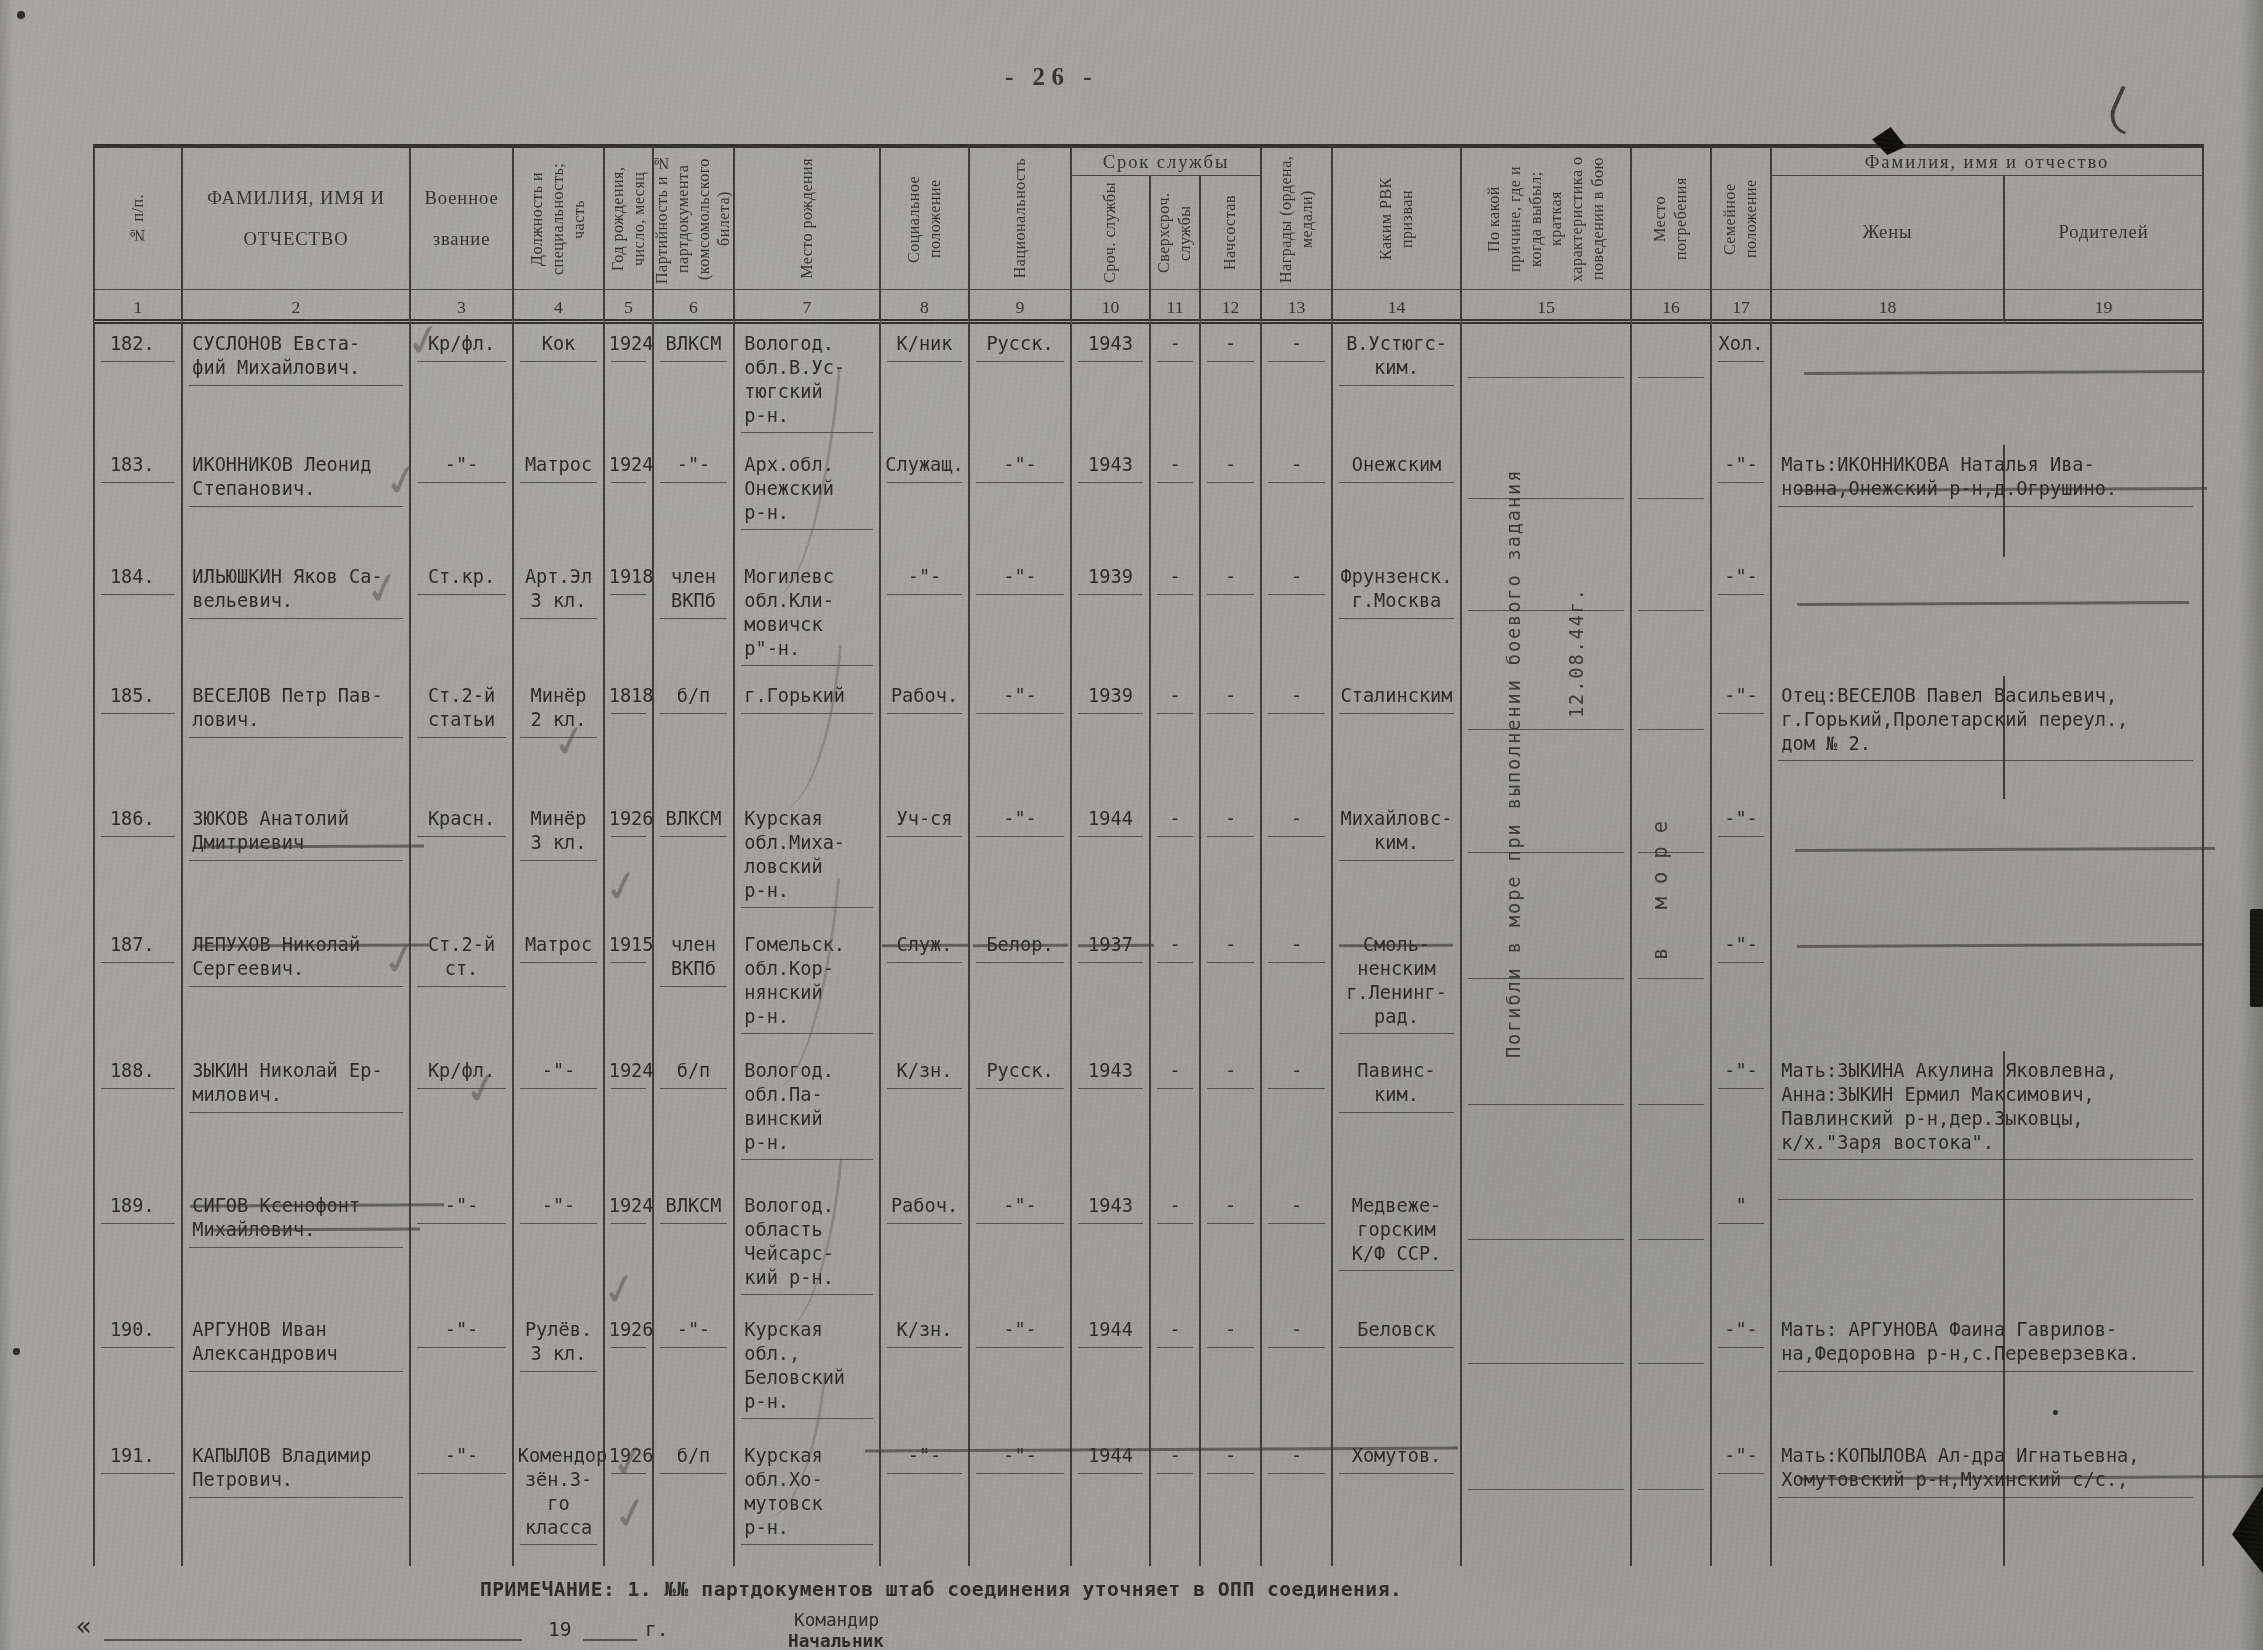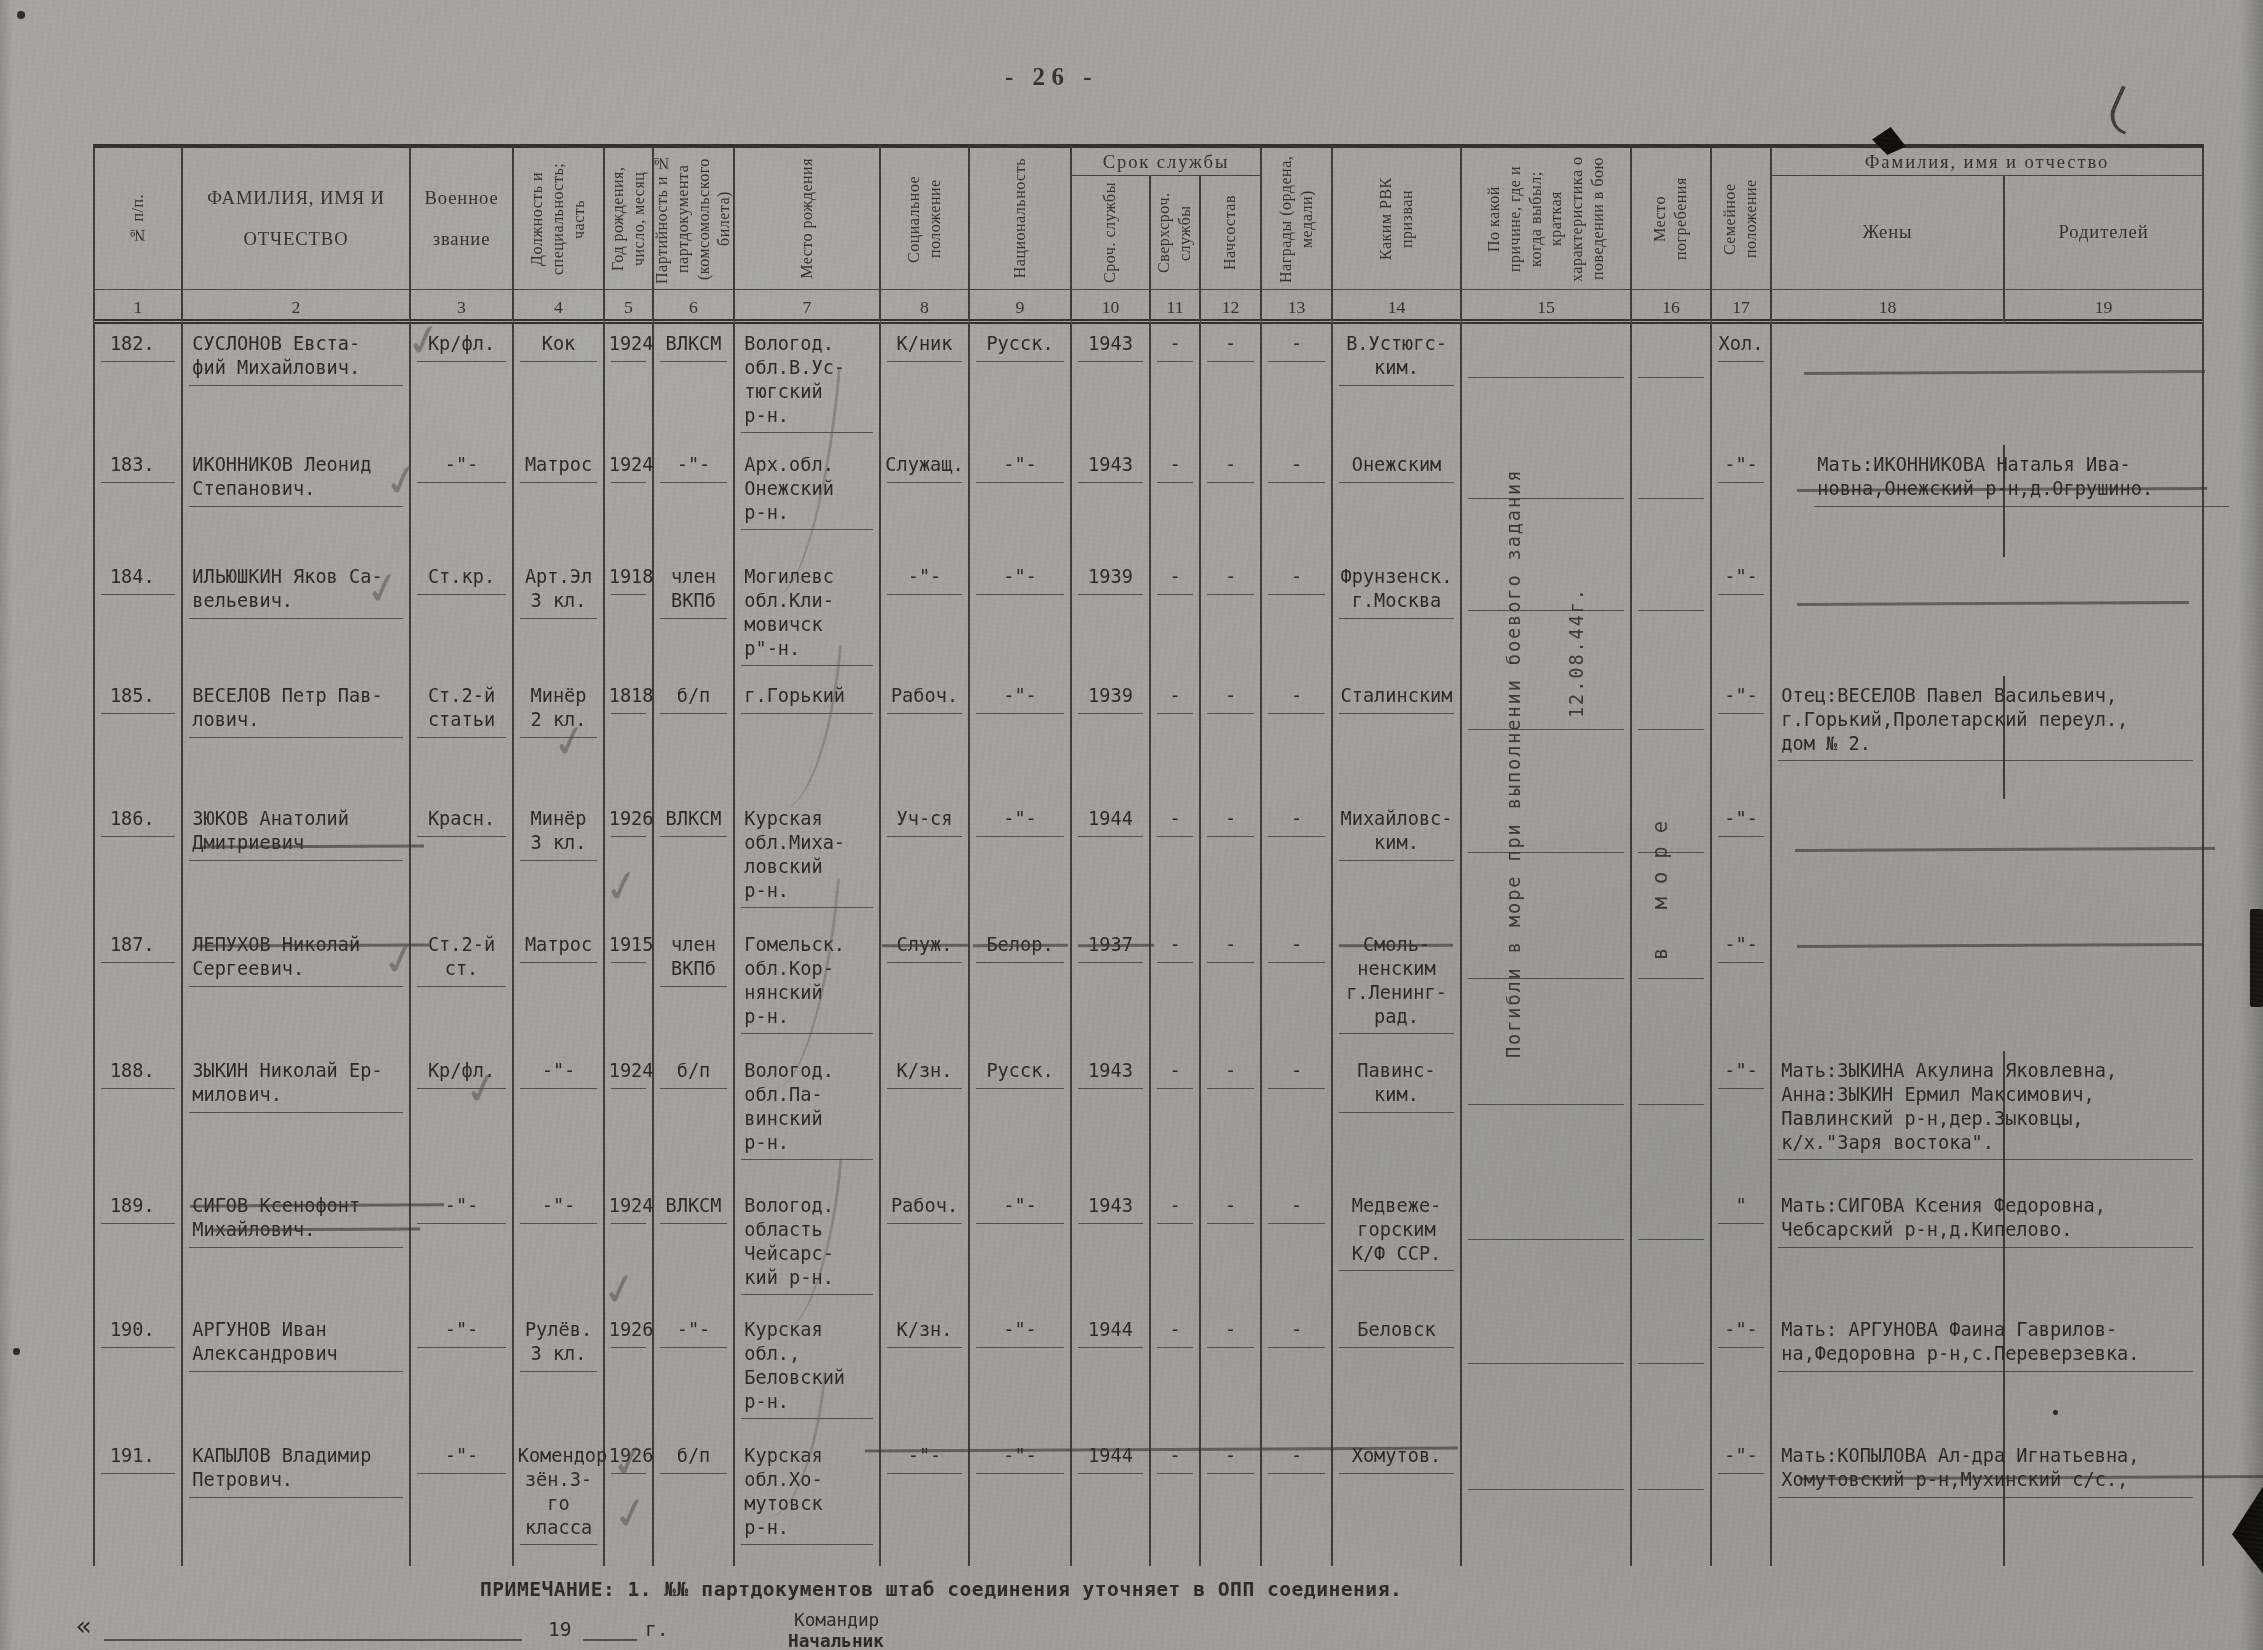--- a/index.html
+++ b/index.html
@@ -287,21 +287,21 @@
         <div class="rule"></div>
       </div>
       <div class="d c empty" style="grid-area: 5 / 16;">
         <div class="txt"></div>
         <div class="rule"></div>
       </div>
       <div class="d c" style="grid-area: 5 / 17;">
         <div class="txt">-"-</div>
         <div class="rule"></div>
       </div>
-      <div class="d l wide" style="grid-area: 5 / 18; margin-left: 36px;">
+      <div class="d l wide" style="grid-area: 5 / 18;">
         <div class="txt">Мать:ИКОННИКОВА Наталья Ива-
 новна,Онежский р-н,д.Огрушино.</div>
         <div class="rule"></div>
       </div>
       <div class="d c" style="grid-area: 5 / 19;"></div>
       <div class="d first numcell c" style="grid-area: 6 / 1;">
         <div class="txt">184.</div>
         <div class="rule"></div>
       </div>
       <div class="d l" style="grid-area: 6 / 2;">
@@ -756,22 +756,20 @@
       </div>
       <div class="d c empty" style="grid-area: 11 / 16;">
         <div class="txt"></div>
         <div class="rule"></div>
       </div>
       <div class="d c" style="grid-area: 11 / 17;">
         <div class="txt">"</div>
         <div class="rule"></div>
       </div>
       <div class="d l wide" style="grid-area: 11 / 18;">
-        <div class="txt">Мать:СИГОВА Ксения Федоровна,
-Чебсарский р-н,д.Кипелово.</div>
         <div class="rule"></div>
       </div>
       <div class="d c" style="grid-area: 11 / 19;"></div>
       <div class="d first numcell c" style="grid-area: 12 / 1;">
         <div class="txt">190.</div>
         <div class="rule"></div>
       </div>
       <div class="d l" style="grid-area: 12 / 2;">
         <div class="txt">АРГУНОВ Иван
 Александрович</div>

